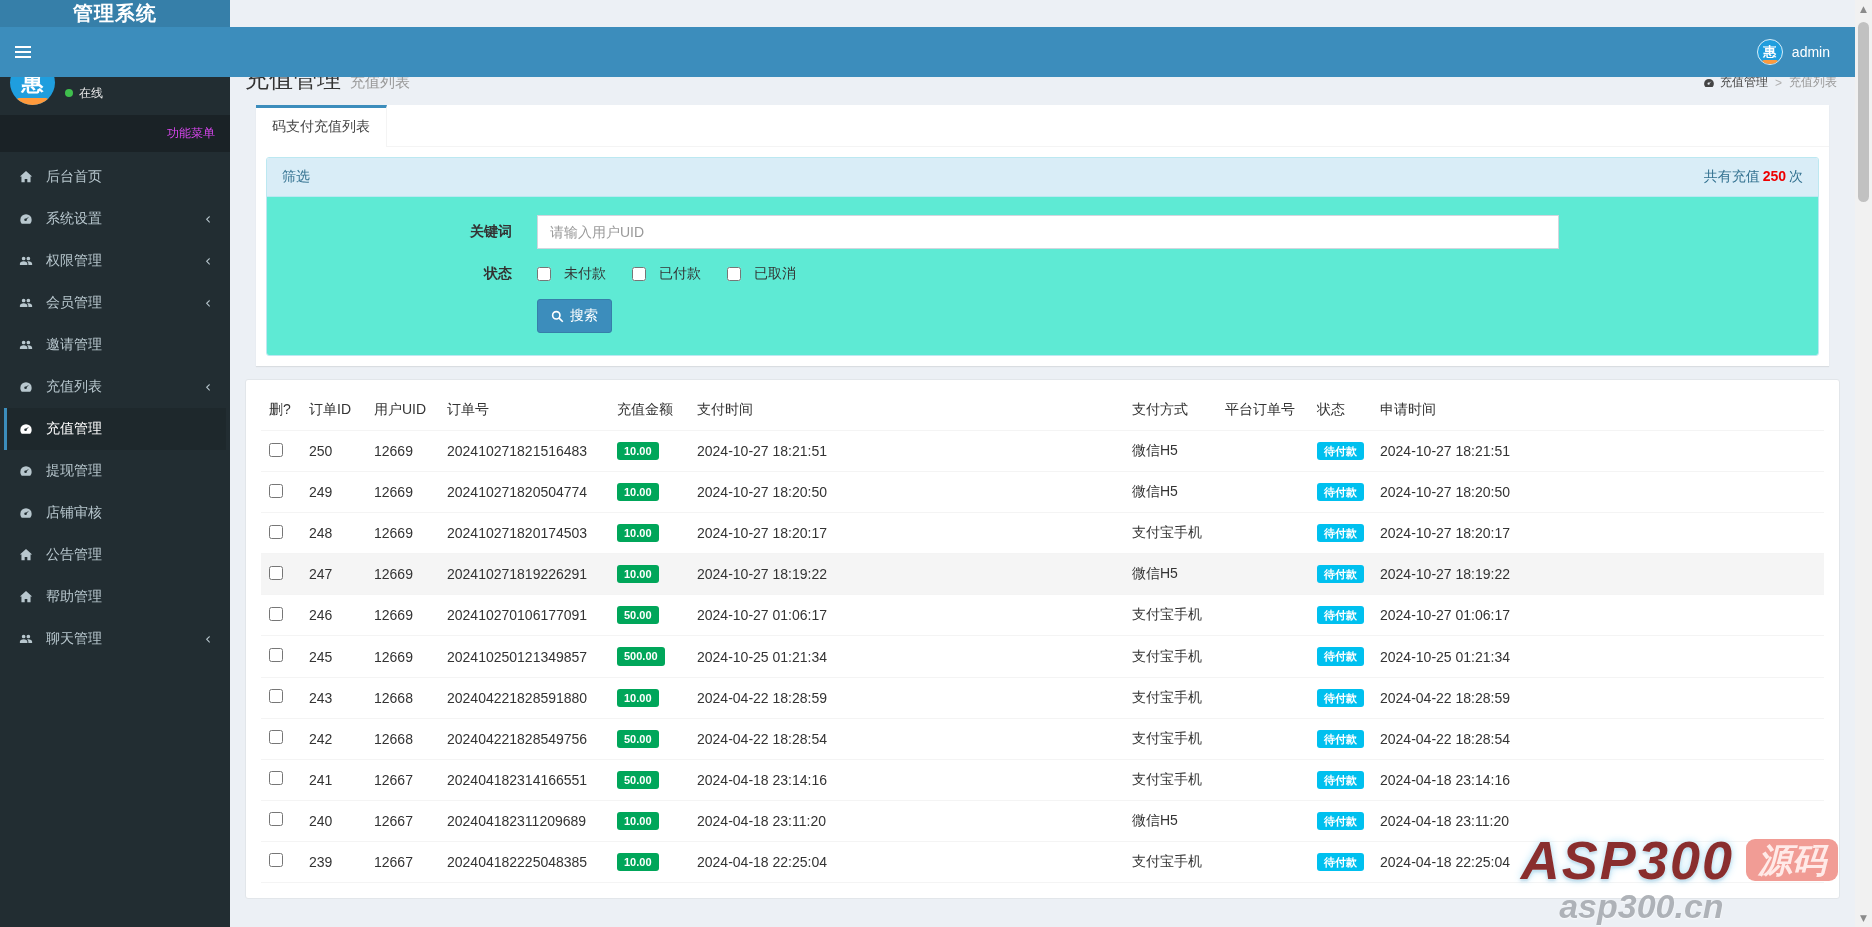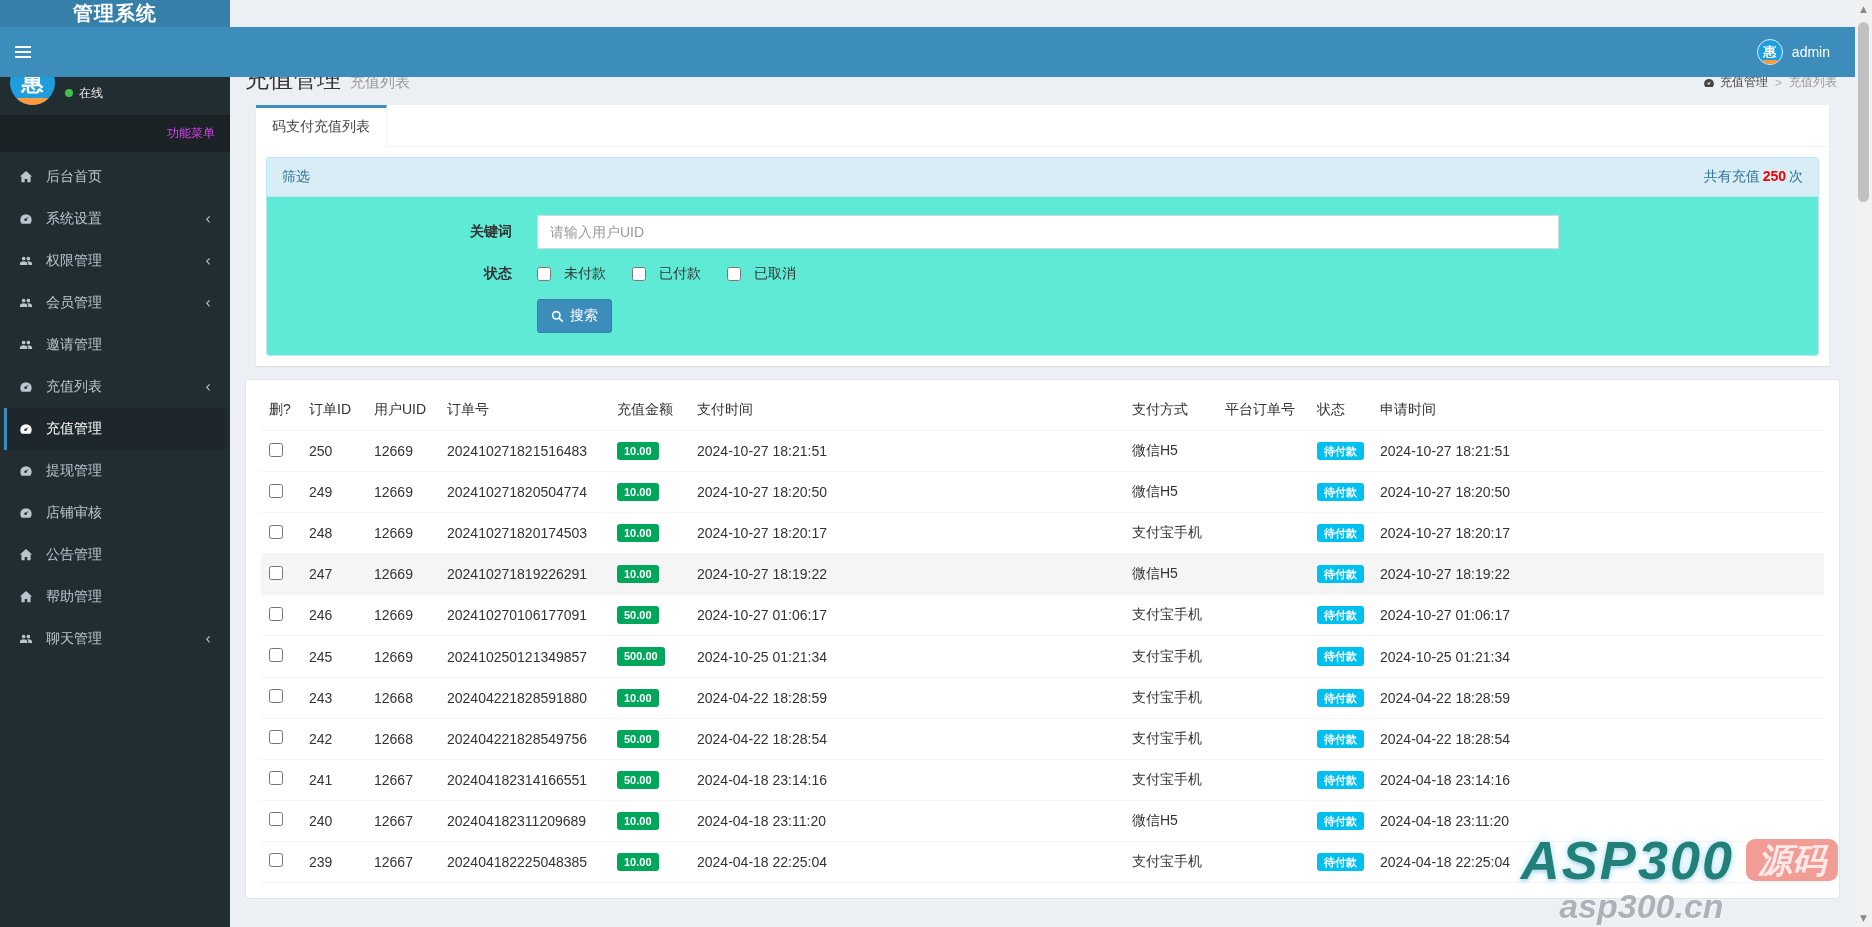--- a/index.html
+++ b/index.html
@@ -94,21 +94,21 @@
   
   .scrollbar { position:fixed; top:0; right:0; bottom:0; width:17px; background:#f1f1f1; z-index:40;
                display:flex; flex-direction:column; justify-content:space-between; align-items:center; }
   .sb-arrow { color:#8b8b8b; font-size:9px; padding:4px 0; font-family:"DejaVu Sans",sans-serif; }
   .sb-thumb { position:absolute; top:22px; left:3px; width:11px; height:180px; background:#c1c1c1; border-radius:6px; }
 
   
   .watermark { position:fixed; right:34px; bottom:4px; z-index:35; pointer-events:none;
                font-style:italic; font-weight:bold; text-align:center; opacity:.92; }
   .wm-row { display:flex; align-items:center; gap:12px; }
-  .wm-main { font-size:54px; color:#0f766e; letter-spacing:2px; line-height:1;
+  .wm-main { font-size:54px; color:#7f1d1d; letter-spacing:2px; line-height:1;
              text-shadow:0 0 1px #fff, 0 0 8px #ace0f6, 0 2px 3px rgba(120,170,200,.55); }
   .wm-badge { background:#f0948c; color:#ffe9e6; border-radius:9px; padding:4px 12px; font-size:34px; line-height:1; }
   .wm-sub { font-size:34px; color:#a9adb2; line-height:1; margin-top:2px; margin-right:76px;
             text-shadow:0 1px 2px rgba(255,255,255,.8); }
 </style>
 </head>
 <body>
 
 <div class="topbar">
   <div class="logo">

